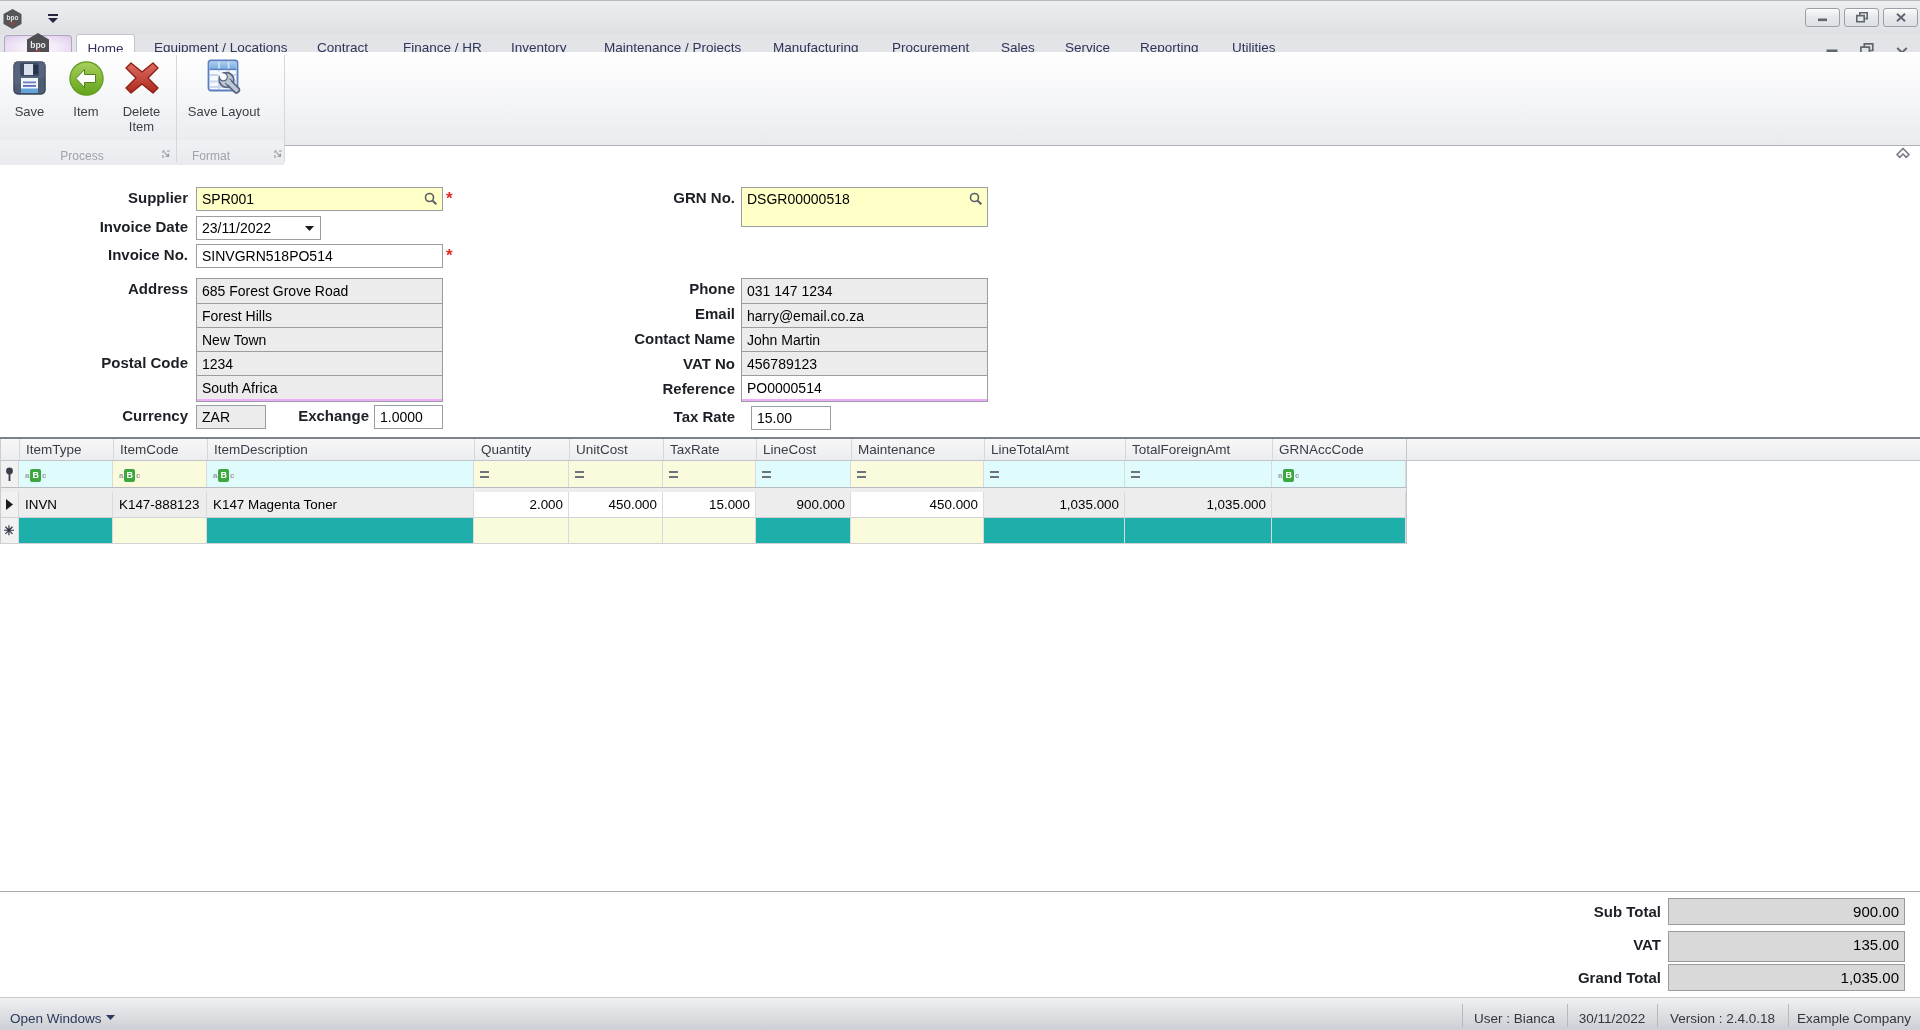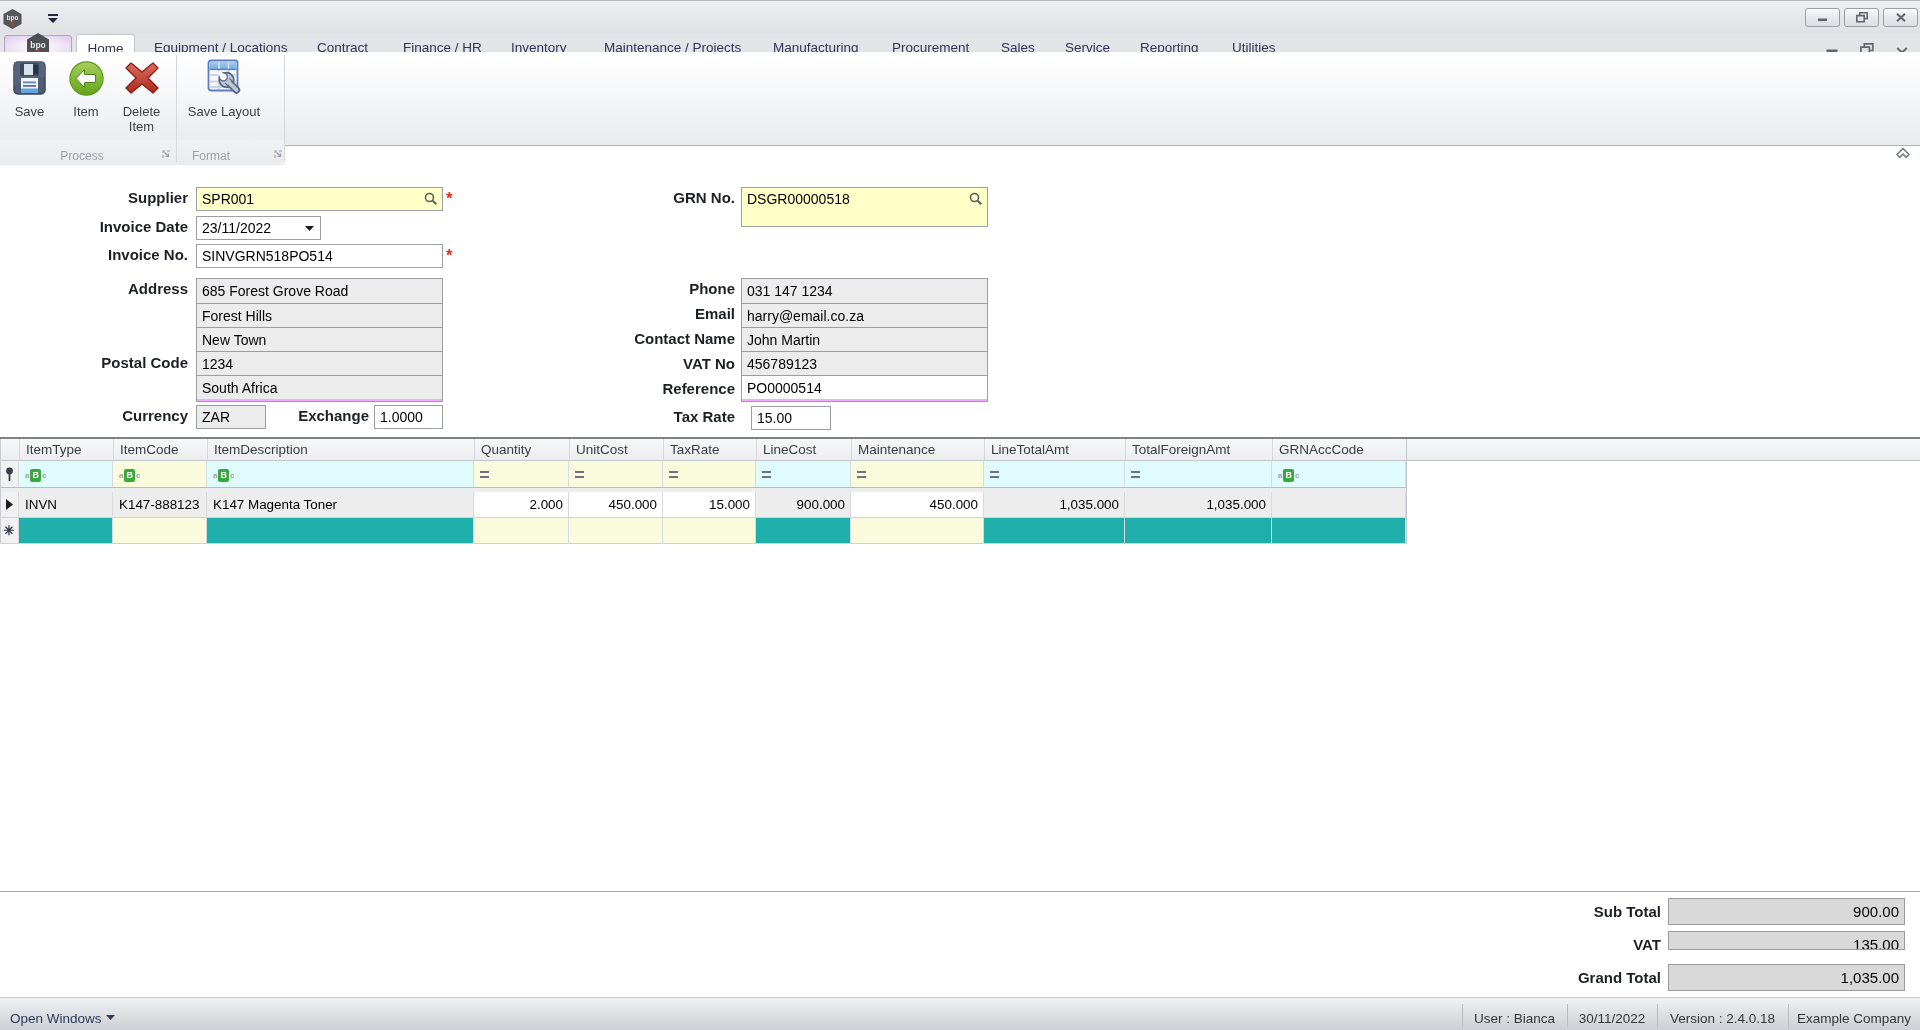--- a/index.html
+++ b/index.html
@@ -379,21 +379,21 @@
   <div class="fc teal" style="width:134px"></div>
 </div>
 <div class="abs" style="left:0;top:543px;width:1406px;height:1px;background:#D0D2D6"></div>
 <div class="abs" style="left:1406px;top:439px;width:1px;height:105px;background:#C3C6CB"></div>
 <div class="abs" style="left:0;top:439px;width:1px;height:105px;background:#C9CCD1"></div>
 
 <div class="lbl" style="left:1400px;top:903px;width:261px">Sub Total</div>
 <div class="lbl" style="left:1400px;top:936px;width:261px">VAT</div>
 <div class="lbl" style="left:1400px;top:969px;width:261px">Grand Total</div>
 <div class="fld" style="left:1668px;top:898px;width:237px;height:27px;background:#D9D9D9;border-color:#9B9B9B;line-height:25px;text-align:right;font-size:15px">900.00</div>
-<div class="fld" style="left:1668px;top:931px;width:237px;height:19px;background:#D9D9D9;border-color:#9B9B9B;line-height:25px;text-align:right;font-size:15px">135.00</div>
+<div class="fld" style="left:1668px;top:931px;width:237px;height:31px;background:#D9D9D9;border-color:#9B9B9B;line-height:25px;text-align:right;font-size:15px">135.00</div>
 <div class="fld" style="left:1668px;top:964px;width:237px;height:27px;background:#D9D9D9;border-color:#9B9B9B;line-height:25px;text-align:right;font-size:15px">1,035.00</div>
 <div class="abs" style="left:0;top:891px;width:1920px;height:1px;background:#A7AAAF"></div>
 
 <div id="statusbar">
   <div class="st" style="left:10px;color:#2B3A5E">Open Windows</div>
   <svg class="abs" style="left:106px;top:17px" width="9" height="5" viewBox="0 0 9 5">
       <polygon points="0,0 9,0 4.5,5" fill="#2B3A5E"></polygon>
     </svg>
   <div class="stsep" style="left:1462px"></div>
   <div class="st" style="left:1462px;width:105px;text-align:center">User : Bianca</div>

